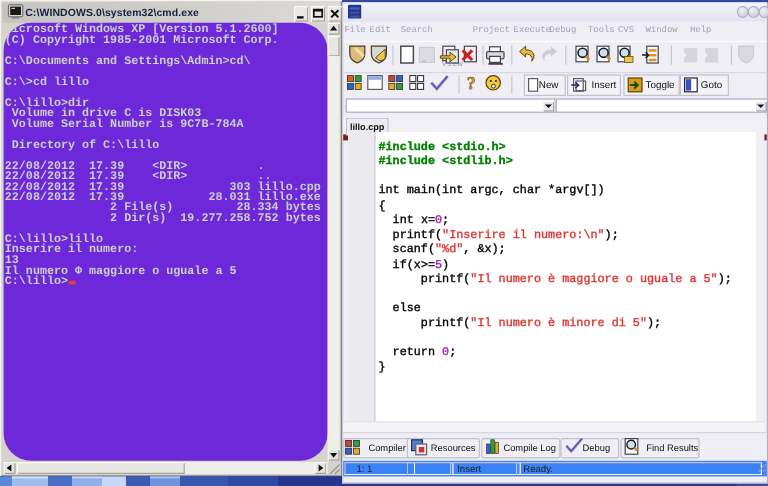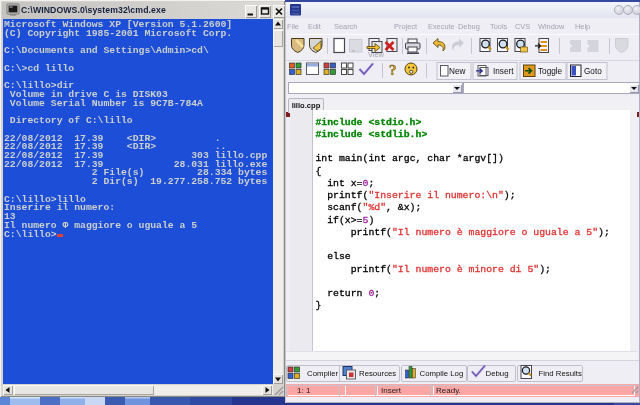--- a/index.html
+++ b/index.html
@@ -3,35 +3,35 @@
 <meta charset="utf-8">
 <style>
 html,body{margin:0;padding:0;}
 body{width:640px;height:405px;overflow:hidden;position:relative;background:#2b3a96;font-family:"Liberation Sans",sans-serif;}
 .abs{position:absolute;}
 
 #cmdwin{left:0;top:0;width:285px;height:397px;background:#d6d3ce;border-right:1px solid #9a98a0;box-shadow:inset 1px 1px 0 #f4f2ee, inset -1px -1px 0 #8a8882;}
 #cmdtitle{left:2px;top:2px;width:281px;height:17px;background:linear-gradient(90deg,#c6c4c0,#d2d0cc 60%,#dddbd7);}
 #cmdtitle .ttl{position:absolute;left:19px;top:2.5px;font-size:8.7px;font-weight:bold;color:#15203c;letter-spacing:0.1px;}
 .cbtn{position:absolute;top:3px;width:12px;height:13px;background:#e9e7e3;box-shadow:inset 1px 1px 0 #fbfaf8, inset -1px -1px 0 #9b9993;}
-#console{left:3px;top:19px;width:270px;height:365px;background:#1d4ed8;overflow:hidden;}
+#console{left:3px;top:19px;width:270px;height:365px;background:#6d28d9;overflow:hidden;border-radius:23px;}
 #ctext{position:absolute;left:1px;top:2px;margin:0;font-family:"Liberation Mono",monospace;font-size:9.75px;line-height:8.73px;font-weight:bold;color:#ccd0cc;white-space:pre;}
 #cursor{display:inline-block;width:6px;height:2.5px;background:#e04038;vertical-align:baseline;margin-left:0.5px;}
 
 #vscroll{left:273px;top:19px;width:10px;height:365px;background:#f0eeea;}
 #hscroll{left:3px;top:385px;width:270px;height:10px;background:#f0eeea;}
 .sbtn{position:absolute;background:#e6e4e0;box-shadow:inset 1px 1px 0 #faf8f4, inset -1px -1px 0 #a09e98;width:10px;height:10px;font-size:6px;color:#222;text-align:center;line-height:10px;}
 .sthumb{position:absolute;background:#e8e6e2;box-shadow:inset 1px 1px 0 #faf8f4, inset -1px -1px 0 #a8a6a0;}
 
 #devwin{left:285px;top:0;width:355px;height:401px;z-index:2;background:#efeef4;border-top:2px solid #3448a0;box-shadow:inset 1px 0 0 #c8c8d8, inset -1px -1px 0 #b0b0c4;}
 #devtitle{left:1px;top:0;width:353px;height:16px;background:linear-gradient(#f3f4fa,#e2e4f0);}
 #devtitle .ttl{position:absolute;left:0;right:0;top:2.5px;text-align:center;font-size:9.2px;font-weight:bold;color:#8a8ea4;letter-spacing:0.9px;}
 .circ{position:absolute;top:3px;width:8px;height:8px;border-radius:50%;background:radial-gradient(circle at 35% 30%,#f0f0f5,#c6c6d4);border:1px solid #aeaec2;}
 #devmenu{left:1px;top:17px;width:353px;height:14px;}
-#devmenu span{position:absolute;top:2.5px;font-size:7.4px;color:#a2a2b0;}
+#devmenu span{position:absolute;top:2.5px;font-size:7.4px;color:#a2a2b0;font-family:Liberation Mono, monospace;}
 #tb1{left:1px;top:32px;width:353px;height:25px;border-top:1px solid #fbfbfd;}
 #tb2{left:1px;top:58px;width:353px;height:22px;border-top:1px solid #d8d8e2;}
 #combos{left:1px;top:80px;width:353px;height:14px;}
 .combo{position:absolute;top:0;height:10px;background:#fff;border:1px solid #a8a8bc;}
 .cdrop{position:absolute;top:0.5px;right:0.5px;width:9.5px;height:9px;background:#e8e6f0;box-shadow:inset 1px 1px 0 #fff,inset -1px -1px 0 #9a98a8;}
 .cdrop:after{content:"";position:absolute;left:1.8px;top:3.2px;border-left:3px solid transparent;border-right:3px solid transparent;border-top:3.5px solid #101010;}
 #tabbar{left:1px;top:95px;width:353px;height:15px;background:#f1f0f5;border-bottom:5px solid #7f1d1d;}
 #tab1{position:absolute;left:2px;top:1px;width:34px;height:14px;background:#ecebf0;border:1px solid #b8b8c4;border-bottom:none;border-radius:2px 2px 0 0;font-size:7.6px;font-weight:bold;color:#111;text-align:center;line-height:13px;}
 #editor{left:5px;top:110px;width:632px;height:249px;background:#fff;}
 #gutter{left:5px;top:110px;width:23px;height:249px;background:#eaeaef;border-right:1px solid #c6c6ce;}
@@ -300,21 +300,21 @@
       <rect x="119.5" y="9" width="3" height="8" fill="#3060d0" stroke="#223" stroke-width="0.5"></rect>
       <rect x="123" y="5.5" width="3" height="11.5" fill="#30a030" stroke="#223" stroke-width="0.5"></rect>
       <rect x="126.5" y="7.5" width="3" height="9.5" fill="#e0b020" stroke="#223" stroke-width="0.5"></rect>
       <path d="M186 10.5 L190 15 L199 4.5" stroke="#9a86d8" stroke-width="2.2" fill="none"></path>
       <path d="M186 10.5 L190 15 L199 4.5" stroke="#5a4a9a" stroke-width="0.9" fill="none"></path>
       <rect x="235" y="4.5" width="10.5" height="13" fill="#fbfbfd" stroke="#45454f"></rect>
       <circle cx="240" cy="9.5" r="3.6" fill="#cfe0f0" stroke="#1a1a22" stroke-width="1.2"></circle>
       <line x1="242.6" y1="12.1" x2="245" y2="14.5" stroke="#c89018" stroke-width="2"></line>
     </svg>
 </div>
-<div id="statusbar" class="abs" style="left:286px;top:384px;width:353px;height:13px;background:#fca5a5;z-index:3;">
+<div id="statusbar" class="abs" style="left:286px;top:384px;width:353px;height:13px;background:#3b82f6;z-index:3;">
   <div class="spanel" style="left:1px;width:49px;padding-left:10px;">1: 1</div>
   <div class="spanel" style="left:53px;width:33px;"></div>
   <div class="spanel" style="left:89px;width:53px;">Insert</div>
   <div class="spanel" style="left:144px;width:199px;">Ready.</div>
   <svg width="10" height="12" style="left:343px;top:0px;">
       <path d="M9 3 L3 9 M9 7 L7 9" stroke="#9a98a8" stroke-width="1.2"></path>
     </svg>
 </div>
 <div id="taskbar" class="abs">
   <div class="tseg" style="left:0;width:10px;background:#5b85d6;"></div>

